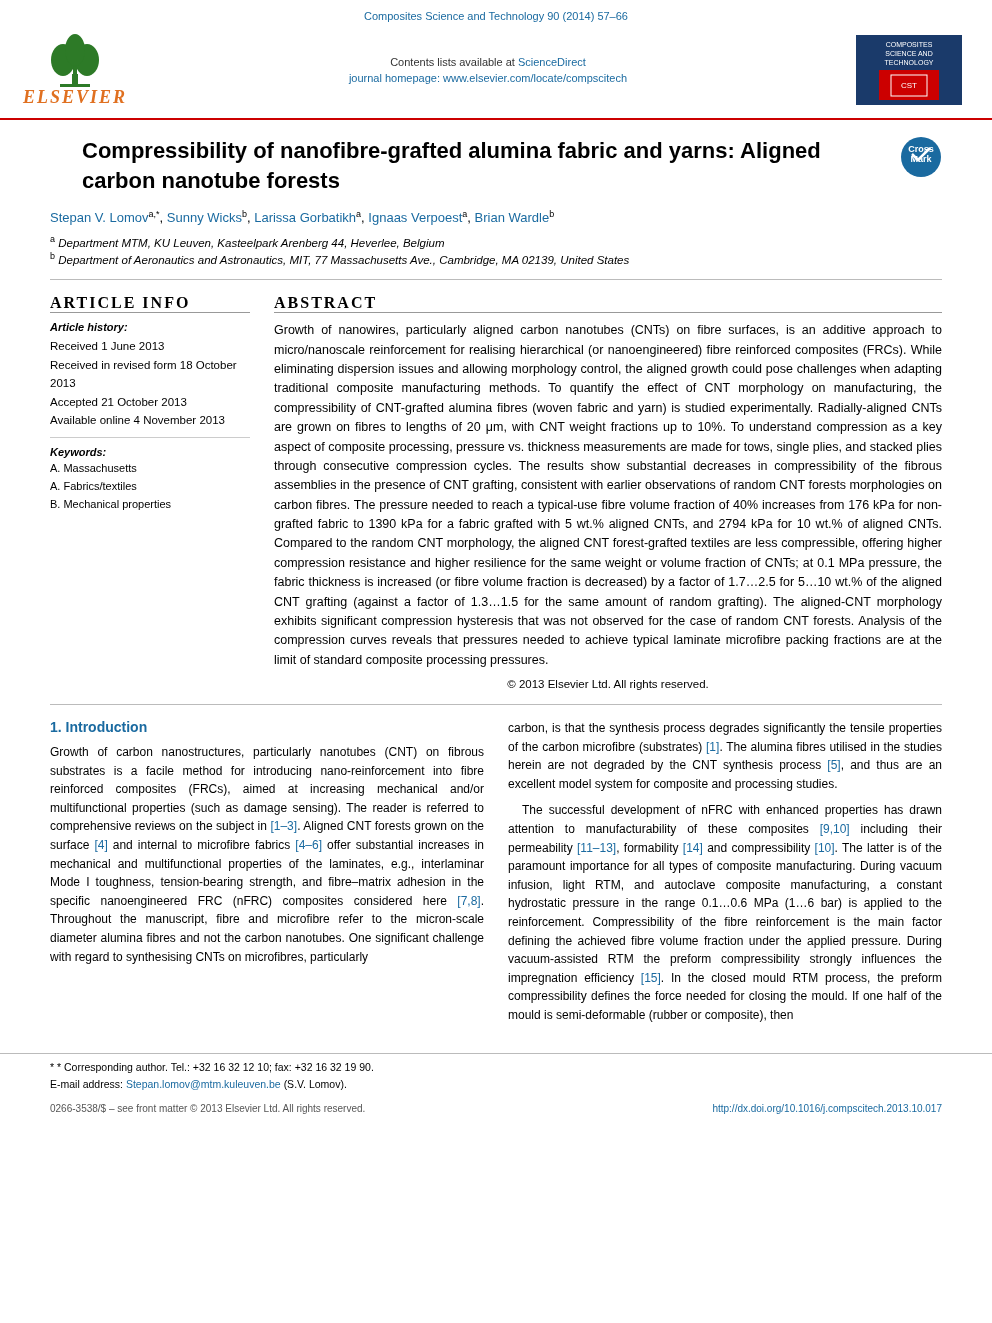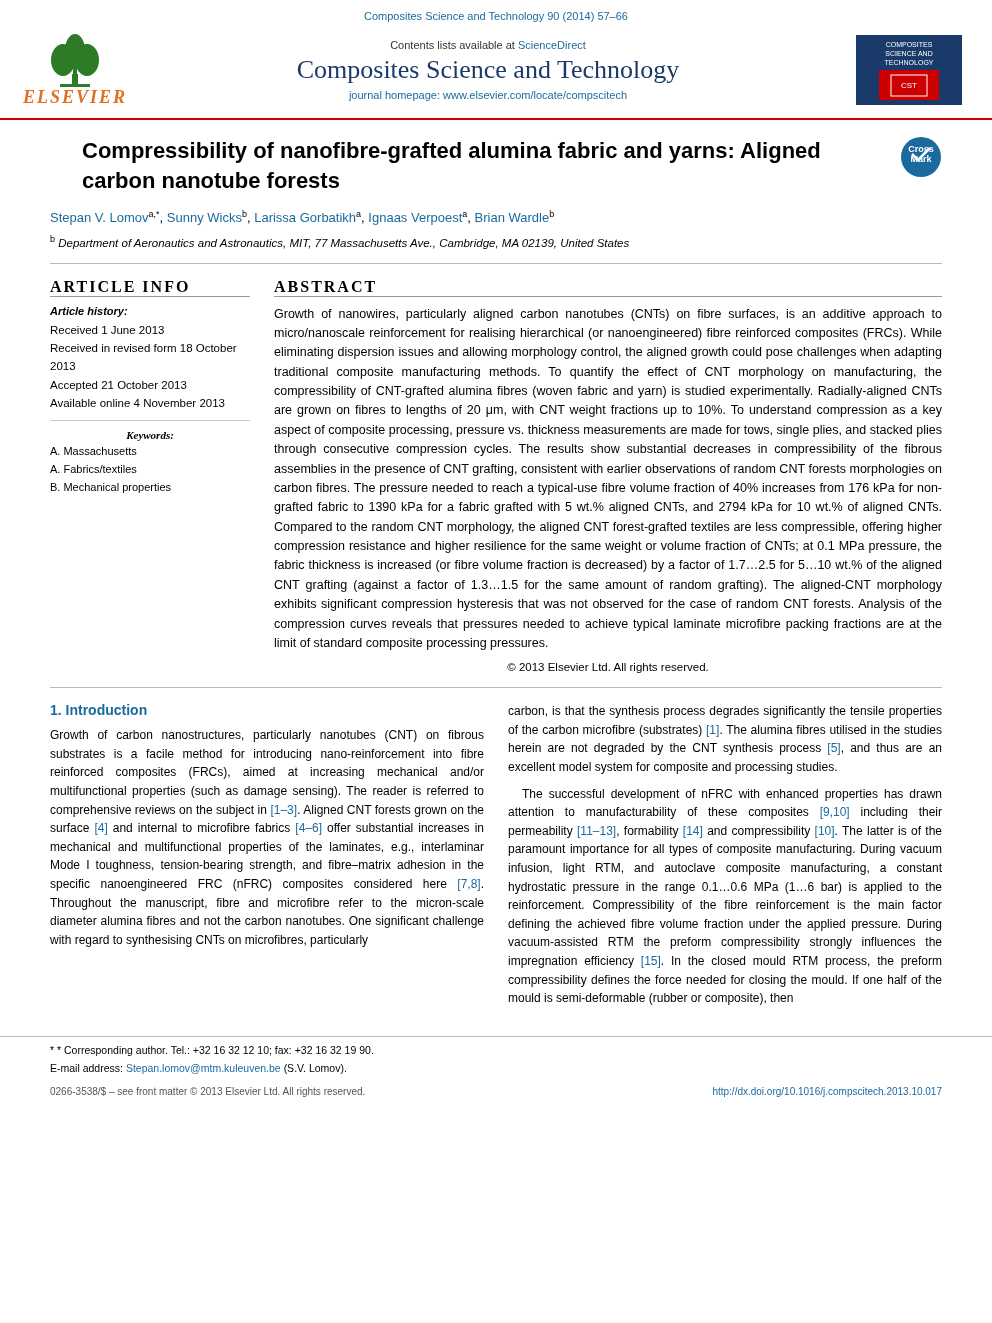--- a/index.html
+++ b/index.html
@@ -173,22 +173,21 @@
       font-size: 11.5px;
       font-family: Arial, sans-serif;
       line-height: 1.6;
       color: #000;
     }
     .keywords-label {
       font-style: italic;
       font-weight: bold;
       font-size: 11px;
       margin-bottom: 2px;
-      font-family: Liberation Serif, serif;
-      text-align: center;
+      font-family: Liberation Sans, sans-serif;
     }
     .keyword-item {
       font-size: 11px;
       font-family: Arial, sans-serif;
       line-height: 1.6;
     }
     
     .abstract-text {
       font-size: 12.5px;
       font-family: Arial, sans-serif;
@@ -304,21 +303,20 @@
           <ellipse cx="30" cy="18" rx="10" ry="16" fill="#2d7a27"></ellipse>
         </svg>
         <div class="elsevier-text">ELSEVIER</div>
       </div>
 
       <div class="journal-title-center">
         <div class="contents-line">
           <span>Contents lists available at</span>
           <span style="color:#1a6aa0;">ScienceDirect</span>
         </div>
-        <div class="journal-main-title">Composites Science and Technology</div>
         <div class="journal-homepage">journal homepage: www.elsevier.com/locate/compscitech</div>
       </div>
 
       <div class="journal-logo-right">
         <div style="font-size:7px; color:white; text-align:center; line-height:1.3;">
           COMPOSITES<br>SCIENCE AND<br>TECHNOLOGY
         </div>
         <div style="width:60px; height:30px; background:#c00; margin-top:3px; display:flex; align-items:center; justify-content:center;">
           <svg width="40" height="25" viewBox="0 0 40 25">
             <rect x="2" y="2" width="36" height="21" fill="none" stroke="white" stroke-width="1"></rect>
@@ -345,20 +343,23 @@
     <div class="authors-line">
       <span class="author-name">Stepan V. Lomov</span><span class="author-sup">a,*</span>,
       <span class="author-name">Sunny Wicks</span><span class="author-sup">b</span>,
       <span class="author-name">Larissa Gorbatikh</span><span class="author-sup">a</span>,
       <span class="author-name">Ignaas Verpoest</span><span class="author-sup">a</span>,
       <span class="author-name">Brian Wardle</span><span class="author-sup">b</span>
     </div>
 
     <div class="affiliations">
       <div class="affil-line">
+        <span class="affil-sup">a</span> Department MTM, KU Leuven, Kasteelpark Arenberg 44, Heverlee, Belgium
+      </div>
+      <div class="affil-line">
         <span class="affil-sup">b</span> Department of Aeronautics and Astronautics, MIT, 77 Massachusetts Ave., Cambridge, MA 02139, United States
       </div>
     </div>
 
     <hr class="section-divider">
 
     <div class="two-col">
 
       <div class="left-col">
         <div class="section-heading">ARTICLE INFO</div>

